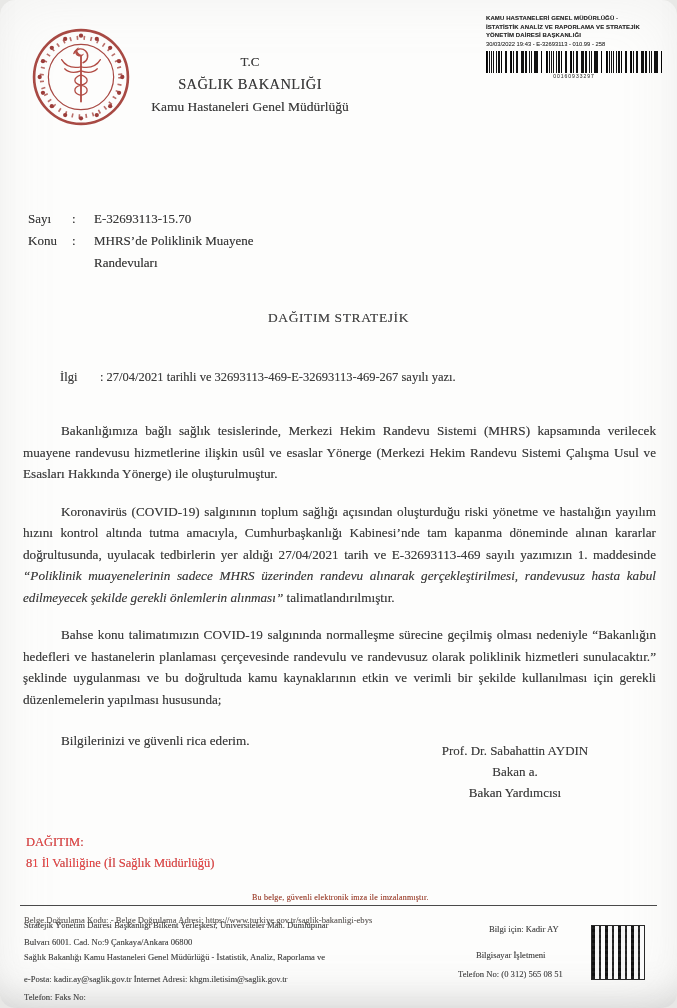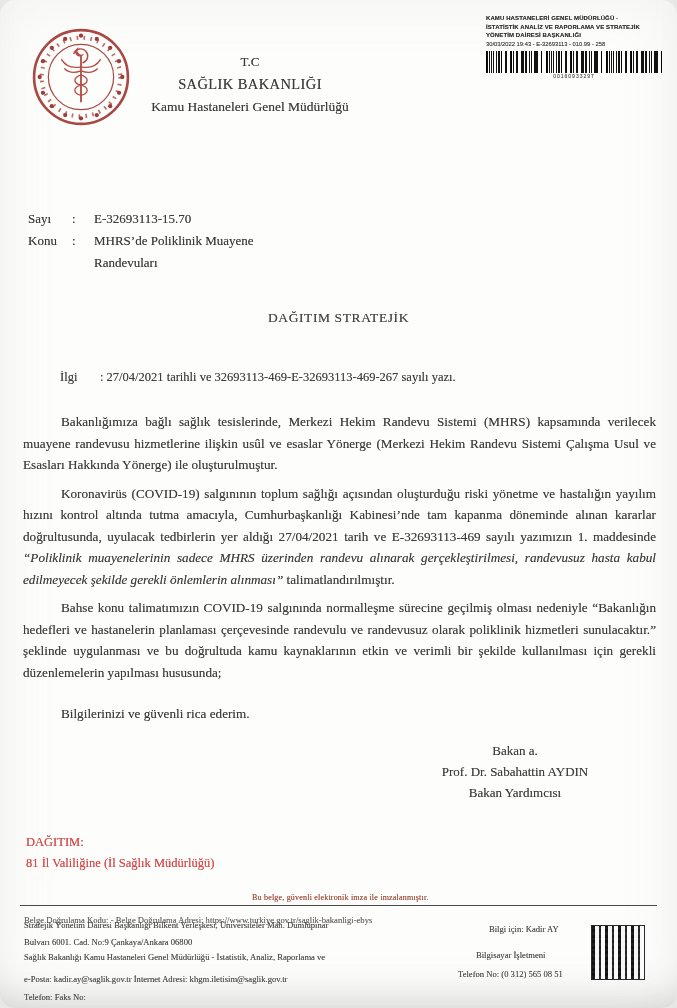--- a/index.html
+++ b/index.html
@@ -40,21 +40,21 @@
 
   
   .recipient{position:absolute;left:0;top:310px;width:677px;text-align:center;font-size:13.5px;letter-spacing:.6px;color:#454545;}
 
   
   .ilgi{position:absolute;left:28px;top:370px;font-size:12.5px;display:flex;color:#3f3f3f;margin-left:32px;}
   .ilgi .lbl{width:40px;}
 
   
   .bodytext{position:absolute;left:23px;top:404px;width:633px;font-size:13.2px;line-height:21.5px;text-align:justify;color:#3c3c3c;}
-  .bodytext p{margin:7px 0 1px 0;text-indent:38px;}
+  .bodytext p{margin:16px 0 1px 0;text-indent:38px;}
   .closing{margin-top:20px !important;}
   .it{font-style:italic;}
 
   
   .signature{position:absolute;left:370px;top:740px;width:290px;text-align:center;font-size:13px;line-height:21px;color:#3e3e3e;}
 
   
   .dagitim{position:absolute;left:26px;top:832px;font-size:12.5px;line-height:21px;color:#ef4444;}
 
   
@@ -154,22 +154,22 @@
   </div>
 
   <div class="bodytext">
     <p>Bakanlığımıza bağlı sağlık tesislerinde, Merkezi Hekim Randevu Sistemi (MHRS) kapsamında verilecek muayene randevusu hizmetlerine ilişkin usûl ve esaslar Yönerge (Merkezi Hekim Randevu Sistemi Çalışma Usul ve Esasları Hakkında Yönerge) ile oluşturulmuştur.</p>
     <p><span>Koronavirüs (COVID-19) salgınının toplum sağlığı açısından oluşturduğu riski yönetme ve hastalığın yayılım hızını kontrol altında tutma amacıyla, Cumhurbaşkanlığı Kabinesi’nde tam kapanma döneminde alınan kararlar doğrultusunda, uyulacak tedbirlerin yer aldığı 27/04/2021 tarih ve E-32693113-469 sayılı yazımızın 1. maddesinde </span><span class="it">“Poliklinik muayenelerinin sadece MHRS üzerinden randevu alınarak gerçekleştirilmesi, randevusuz hasta kabul edilmeyecek şekilde gerekli önlemlerin alınması”</span><span> talimatlandırılmıştır.</span></p>
     <p>Bahse konu talimatımızın COVID-19 salgınında normalleşme sürecine geçilmiş olması nedeniyle “Bakanlığın hedefleri ve hastanelerin planlaması çerçevesinde randevulu ve randevusuz olarak poliklinik hizmetleri sunulacaktır.” şeklinde uygulanması ve bu doğrultuda kamu kaynaklarının etkin ve verimli bir şekilde kullanılması için gerekli düzenlemelerin yapılması hususunda;</p>
     <p class="closing">Bilgilerinizi ve güvenli rica ederim.</p>
   </div>
 
   <div class="signature">
+    <div>Prof. Dr. Sabahattin AYDIN</div>
     <div>Bakan a.</div>
-    <div>Prof. Dr. Sabahattin AYDIN</div>
     <div>Bakan Yardımcısı</div>
   </div>
 
   <div class="dagitim">
     <div>DAĞITIM:</div>
     <div>81 İl Valiliğine (İl Sağlık Müdürlüğü)</div>
   </div>
 
   <div class="foot-rule"></div>
   <div class="esign">Bu belge, güvenli elektronik imza ile imzalanmıştır.</div>

